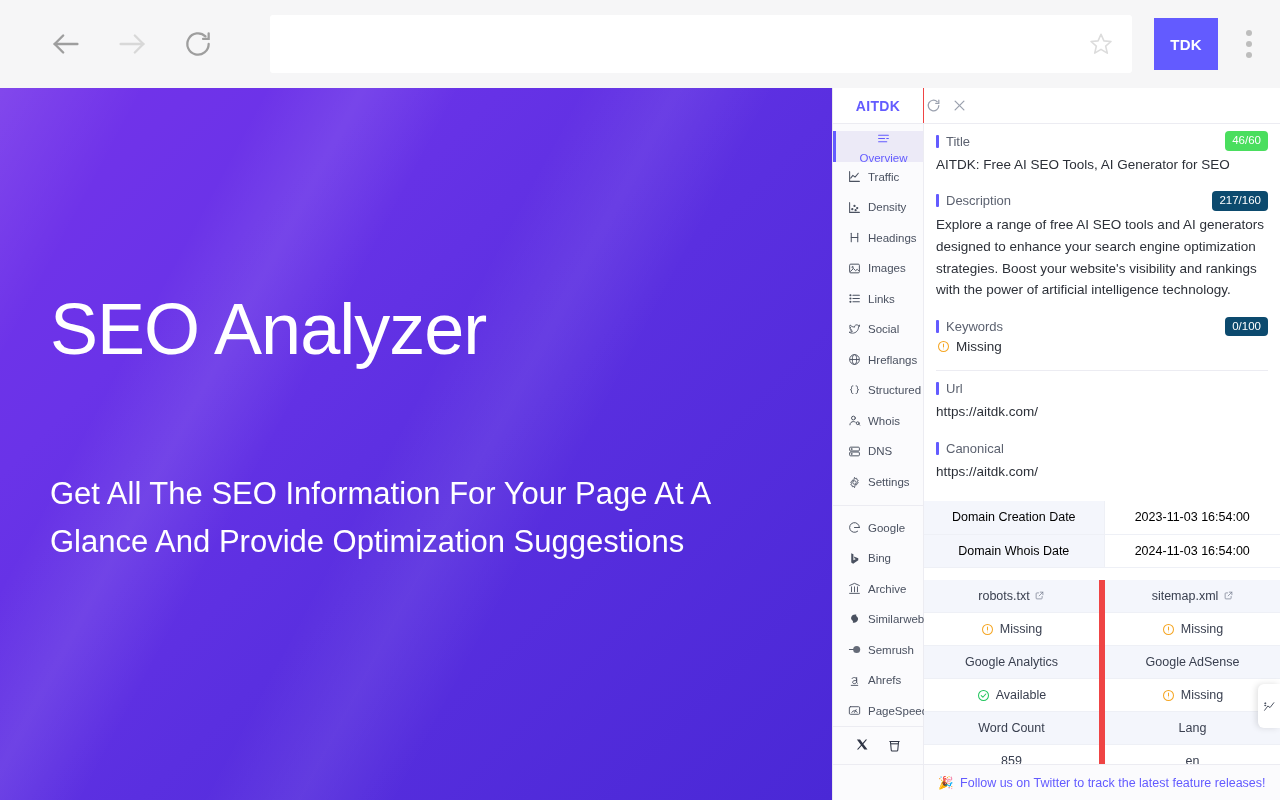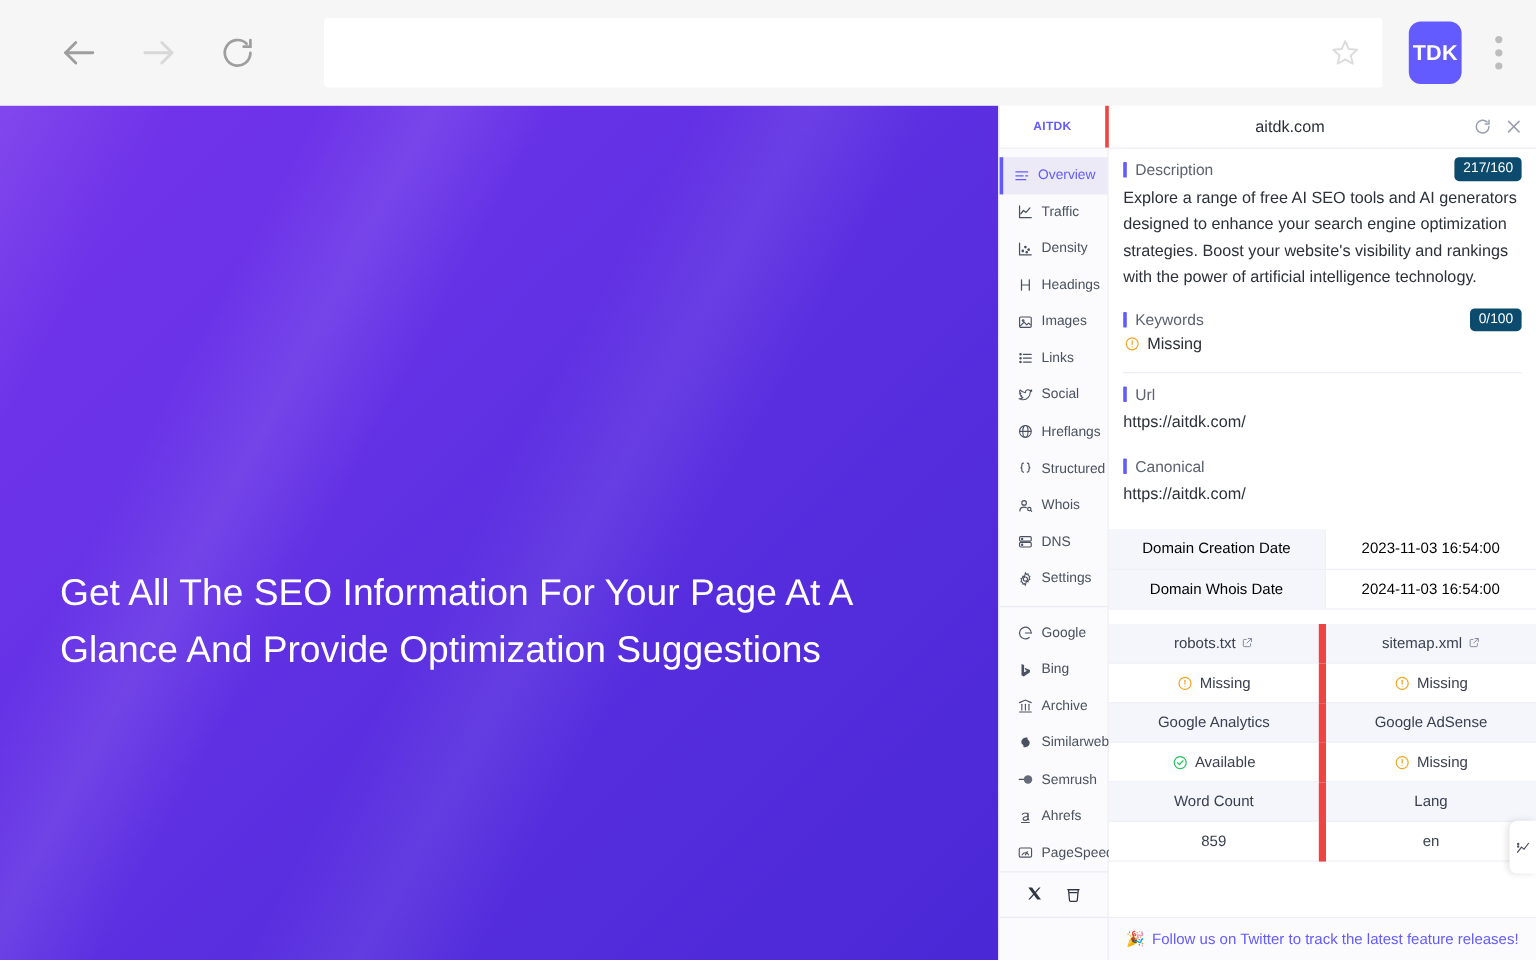--- a/index.html
+++ b/index.html
@@ -26,24 +26,24 @@
     flex: 1; height: 58px; margin: 0 0 0 44px;
     background: #ffffff; border-radius: 3px;
     display: flex; align-items: center; padding: 0 14px;
   }
   #address-input {
     flex: 1; border: none; outline: none; background: transparent;
     font-family: "Liberation Sans", sans-serif; font-size: 17px; color: #202124;
   }
   #bookmark-star { width: 34px; height: 34px; display: flex; align-items: center; justify-content: center; }
   #ext-icon-tdk {
-    width: 44px; height: 52px; margin-left: 22px;
-    background: #635bff; border-radius: 10px;
+    width: 64px; height: 52px; margin-left: 22px;
+    background: #635bff; border-radius: 0;
     display: flex; align-items: center; justify-content: center;
-    color: #fff; font-size: 18px; font-weight: bold; letter-spacing: .2px;
+    color: #fff; font-size: 15px; font-weight: bold; letter-spacing: .2px;
   }
   #menu-dots { width: 46px; height: 56px; margin-left: 8px; margin-right: 8px;
     display: flex; flex-direction: column; align-items: center; justify-content: center; gap: 5px; }
   #menu-dots span { width: 6px; height: 6px; border-radius: 50%; background: #bdbdbd; }
 
   
   #page-area {
     position: absolute; left: 0; top: 88px; width: 1280px; height: 712px;
     overflow: hidden;
   }
@@ -70,22 +70,22 @@
     position: absolute; left: 832px; top: 0; width: 448px; height: 712px;
     background: #ffffff; display: flex; flex-direction: column;
     border-left: 1px solid #e8e8ef;
   }
   #panel-header {
     height: 36px; display: flex; align-items: center;
     border-bottom: 1px solid #ececf2; flex: none;
   }
   #panel-brand {
     width: 91px; height: 100%; display: flex; align-items: center; justify-content: center;
-    font-size: 10px; font-weight: bold; color: #635bff; letter-spacing: .3px;
-    border-right: 3px solid #ef4444;
+    font-size: 14px; font-weight: bold; color: #635bff; letter-spacing: .3px;
+    border-right: 1px solid #ef4444;
   }
   #panel-domain {
     flex: 1; display: flex; align-items: center; justify-content: center;
     font-size: 13.5px; color: #2c3038;
   }
   #panel-header-actions { display: flex; align-items: center; gap: 8px; padding-right: 10px; }
   .hdr-icon { width: 18px; height: 18px; display: flex; align-items: center; justify-content: center; color: #9aa0ae; }
 
   #panel-body { flex: 1; display: flex; min-height: 0; }
 
@@ -96,20 +96,21 @@
     display: flex; flex-direction: column; padding-top: 7px;
   }
   .nav-item {
     height: 30.6px; display: flex; align-items: center; gap: 7px;
     padding-left: 11px; font-size: 11.5px; color: #4a5160;
     border-left: 3px solid transparent;
   }
   .nav-item.active {
     background: #eceaf7; border-left-color: #635bff; color: #635bff; font-weight: 500;
     padding-left: 8px;
+    flex-direction: column;
   }
   .nav-item .ico { width: 14px; height: 14px; flex: none; display: flex; align-items: center; justify-content: center; }
   .nav-sep { height: 1px; background: #ececf2; margin: 8px 0 6px; }
   #sidebar-footer {
     height: 38px; border-top: 1px solid #ececf2;
     display: flex; align-items: center; justify-content: center; gap: 16px;
     flex: none;
   }
   #sidebar-footer .ico { width: 16px; height: 16px; color: #2f3545; display: flex; align-items: center; justify-content: center; }
 
@@ -213,28 +214,28 @@
   <div id="menu-dots">
     <span></span>
     <span></span>
     <span></span>
   </div>
 </div>
 
 <div id="page-area">
 
   <div id="hero">
+    <div id="hero-title">SEO Analyzer</div>
     <div id="hero-sub">Get All The SEO Information For Your Page At A Glance And Provide Optimization Suggestions</div>
   </div>
 
   <div id="ext-panel">
 
     <div id="panel-header">
       <div id="panel-brand">AITDK</div>
-      <div id="panel-domain">aitdk.com</div>
       <div id="panel-header-actions">
         <div class="hdr-icon">
           <svg width="15" height="15" viewBox="0 0 24 24" fill="none" stroke="currentColor" stroke-width="2" stroke-linecap="round">
             <path d="M20.5 12a8.5 8.5 0 1 1-2.6-6.1"></path>
               <polyline points="20.5,3.4 20.5,8.4 15.5,8.4"></polyline>
           </svg>
         </div>
         <div class="hdr-icon">
           <svg width="15" height="15" viewBox="0 0 24 24" fill="none" stroke="currentColor" stroke-width="2" stroke-linecap="round">
             <line x1="5" y1="5" x2="19" y2="19"></line>
@@ -473,20 +474,30 @@
                 <line x1="4.5" y1="5.5" x2="19.5" y2="5.5" stroke-linecap="round"></line>
                 <line x1="6.2" y1="9.3" x2="17.8" y2="9.3"></line>
               </svg>
           </span>
         </div>
       </div>
 
       <div id="panel-content">
         <div id="content-scroll">
 
+          <div class="field">
+            <div class="field-head">
+              <div class="field-label">
+                <span class="bar"></span>
+                <span>Title</span>
+              </div>
+              <span class="badge green">46/60</span>
+            </div>
+            <div class="field-value">AITDK: Free AI SEO Tools, AI Generator for SEO</div>
+          </div>
 
           <div class="field">
             <div class="field-head">
               <div class="field-label">
                 <span class="bar"></span>
                 <span>Description</span>
               </div>
               <span class="badge orange">217/160</span>
             </div>
             <div class="field-value">Explore a range of free AI SEO tools and AI generators designed to enhance your search engine optimization strategies. Boost your website's visibility and rankings with the power of artificial intelligence technology.</div>

